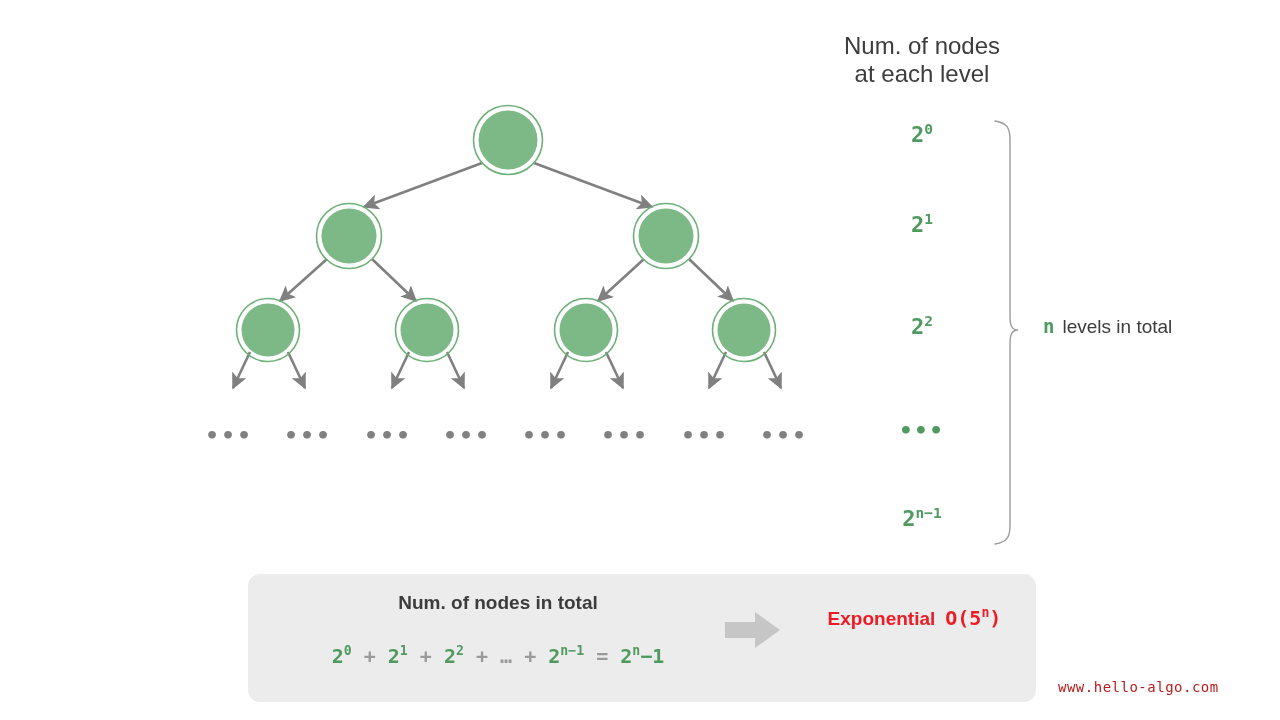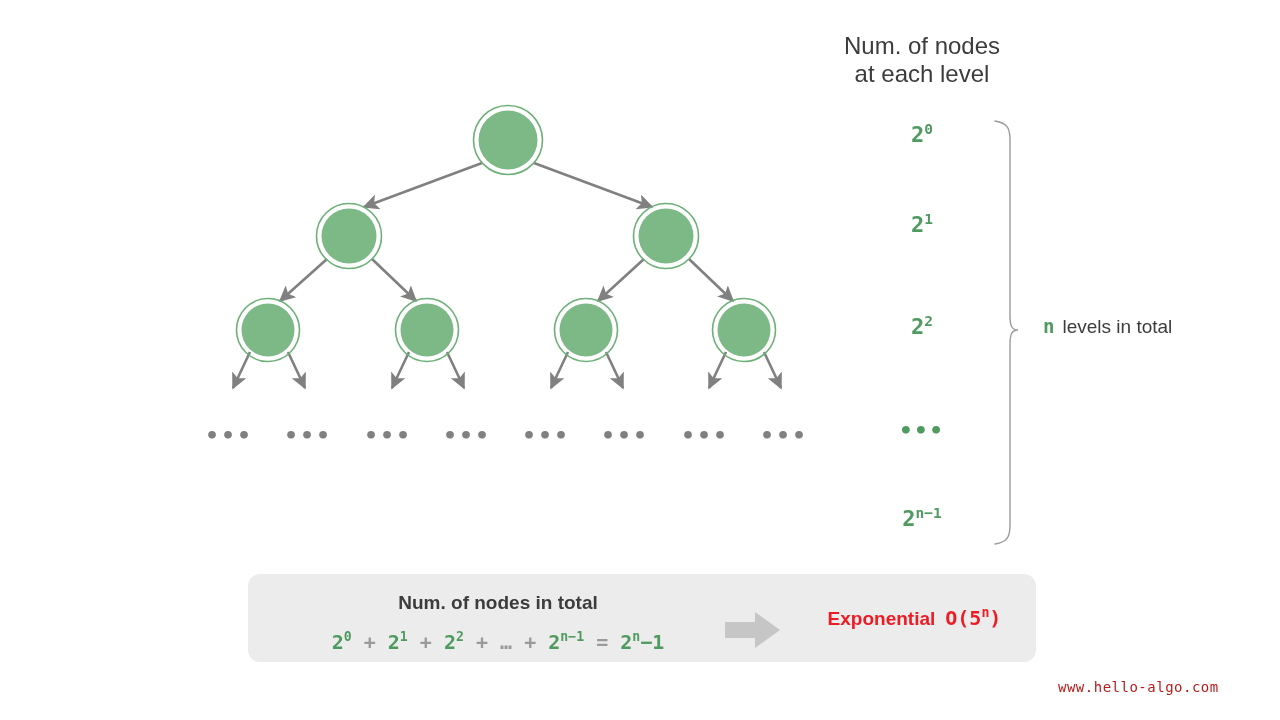--- a/index.html
+++ b/index.html
@@ -74,21 +74,21 @@
     font-size: 19px;
     margin-right: 8px;
   }
 
   
   .summary-box {
     position: absolute;
     left: 248px;
     top: 574px;
     width: 788px;
-    height: 88px;
+    height: 128px;
     background: #ececec;
     border-radius: 12px;
   }
   .summary-left {
     position: absolute;
     left: 0px;
     top: 18px;
     width: 500px;
     text-align: center;
   }
@@ -99,21 +99,21 @@
     width: 243px;
     text-align: center;
   }
   .sum-title {
     font-size: 19px;
     font-weight: bold;
     color: #3c3c3c;
     white-space: nowrap;
   }
   .sum-formula {
-    margin-top: 16px;
+    margin-top: 30px;
     font-family: "DejaVu Sans Mono", monospace;
     font-weight: bold;
     font-size: 20px;
     color: #4e9a5f;
     white-space: nowrap;
   }
   .sum-formula .op {
     color: #9a9a9a;
     font-weight: bold;
   }

